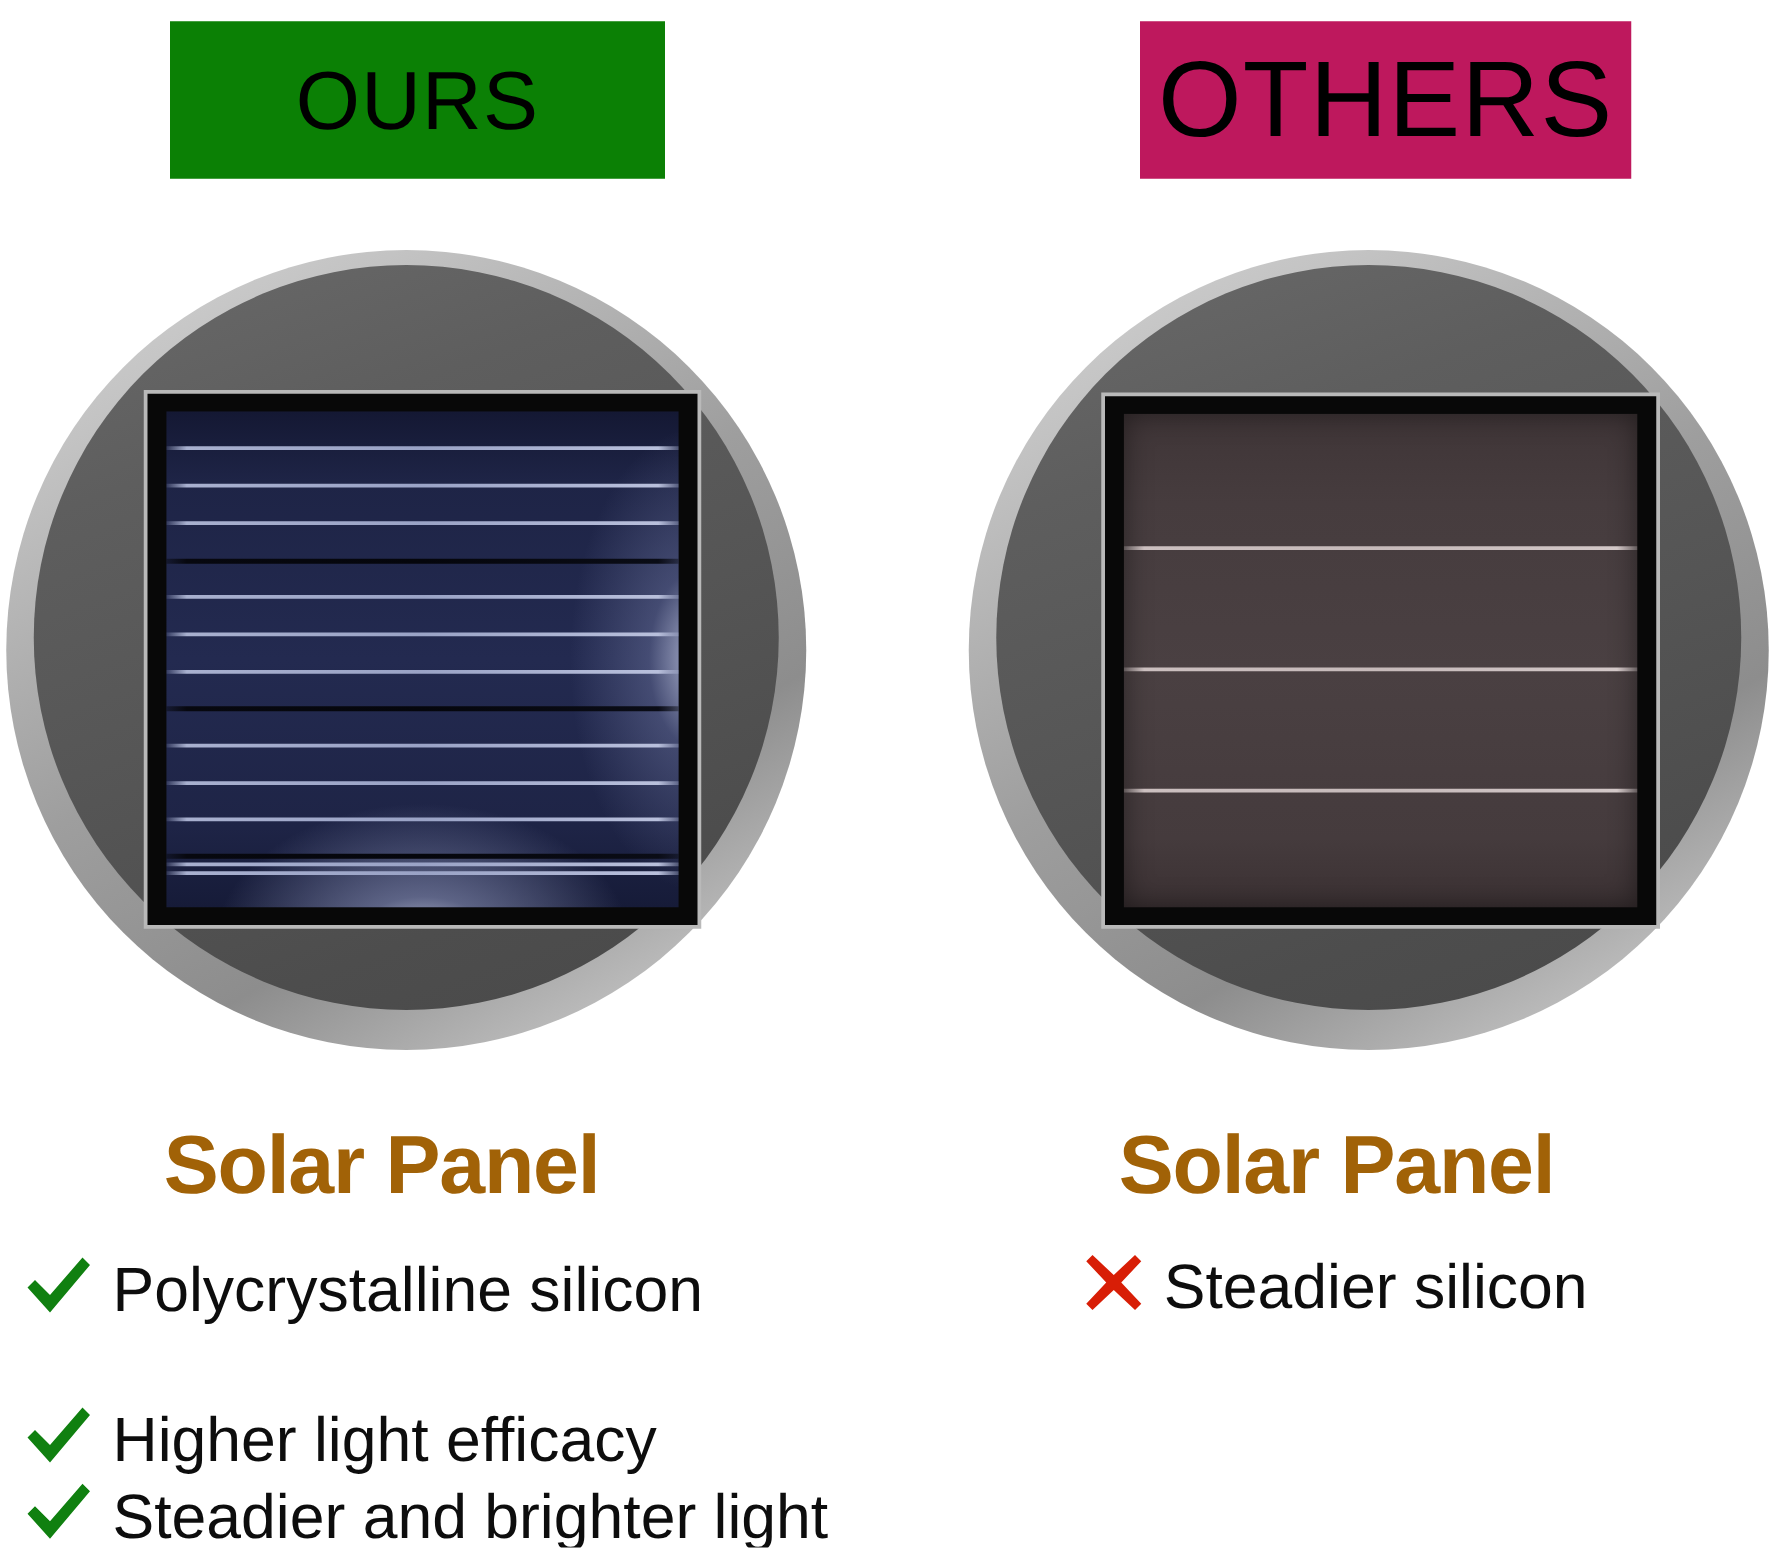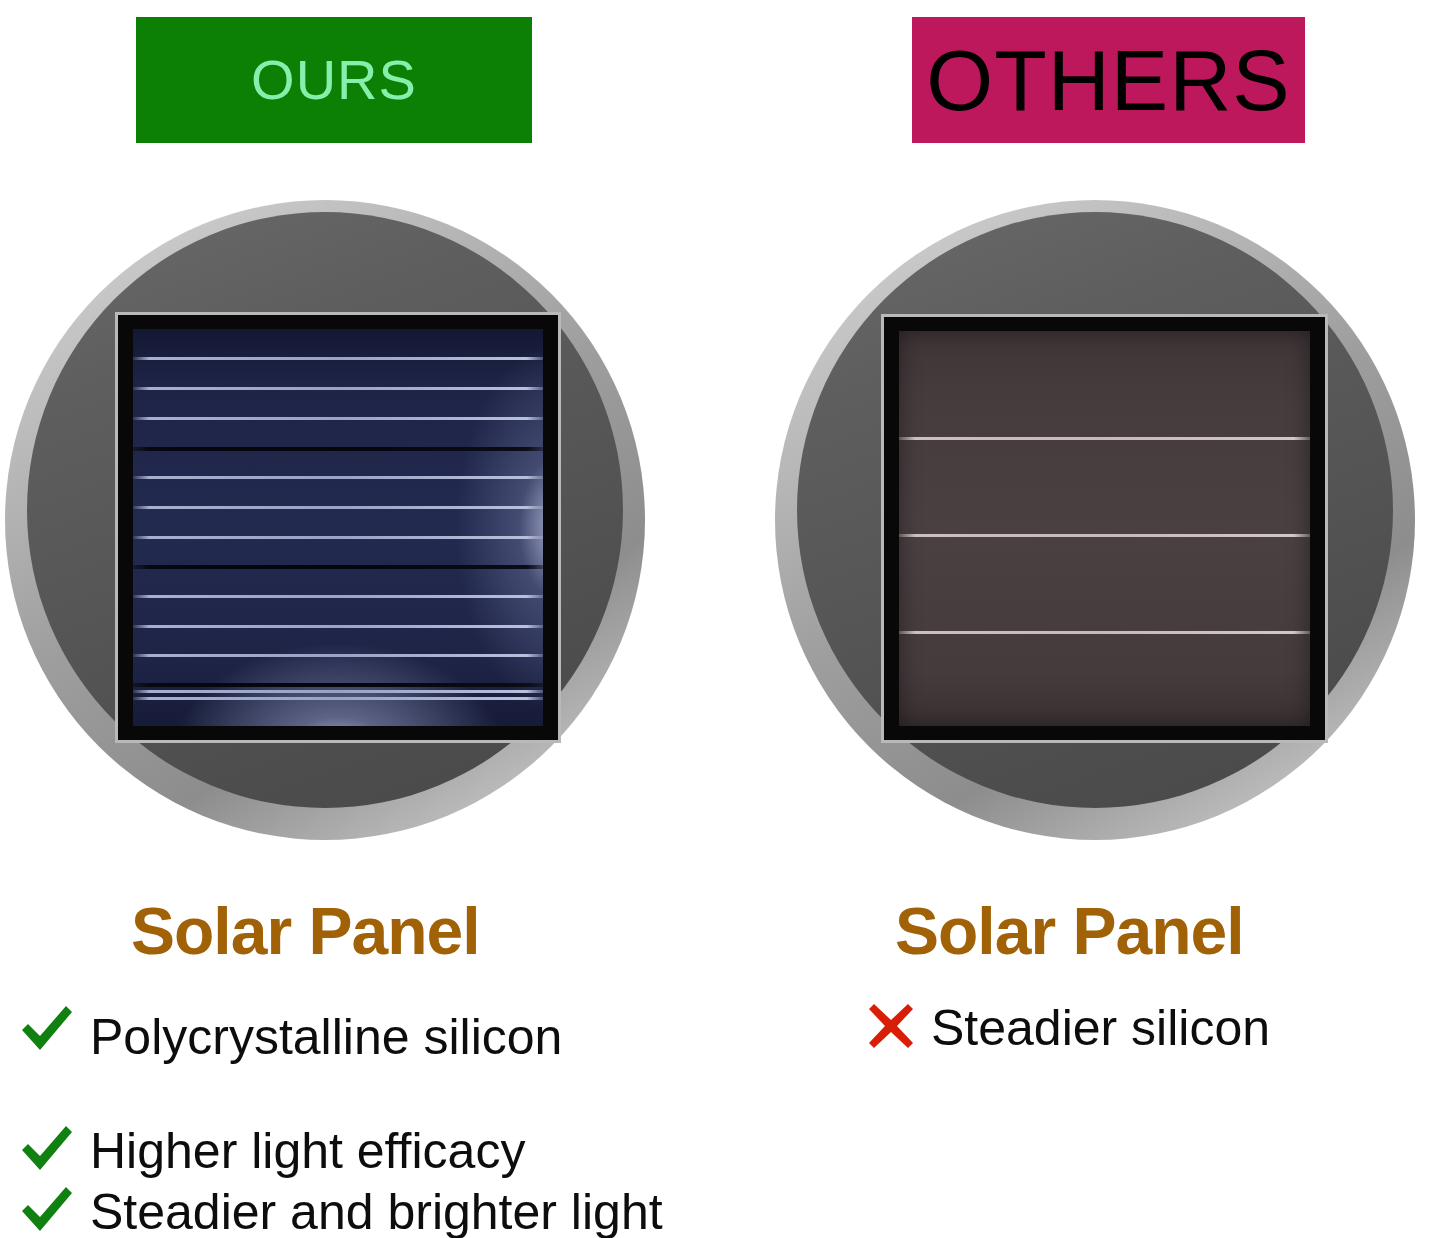--- a/index.html
+++ b/index.html
@@ -3,21 +3,21 @@
 <meta charset="utf-8">
 <style>
   html,body{margin:0;padding:0;background:#ffffff;}
   body{width:1431px;height:1238px;position:relative;overflow:hidden;
        font-family:"Liberation Sans","DejaVu Sans",sans-serif;}
 
   
   .badge{position:absolute;display:flex;align-items:center;justify-content:center;
          letter-spacing:1px;line-height:1;}
   #badge-ours{left:136px;top:17px;width:396px;height:126px;background:#0b8005;}
-  #badge-ours .badge-text{color:#86efac;font-size:56px;font-weight:400;}
+  #badge-ours .badge-text{color:#000000;font-size:66px;font-weight:400;}
   #badge-others{left:912px;top:17px;width:393px;height:126px;background:#be185d;}
   #badge-others .badge-text{color:#000000;font-size:86px;font-weight:400;}
 
   
   .lamp{position:absolute;width:640px;height:640px;}
   #lamp-ours{left:5px;top:200px;}
   #lamp-others{left:775px;top:200px;}
 
   .disc-bevel{position:absolute;inset:0;border-radius:50%;
     background:linear-gradient(150deg,#d6d6d6 0%,#c3c3c3 18%,#9e9e9e 48%,#8d8d8d 70%,#bdbdbd 88%,#d9d9d9 100%);}
@@ -56,21 +56,21 @@
   .caption{position:absolute;font-weight:bold;font-size:66px;color:#a16207;
            letter-spacing:-1px;line-height:1;white-space:nowrap;}
   #caption-ours{left:131px;top:898px;}
   #caption-others{left:895px;top:898px;}
 
   
   .feat{position:absolute;display:flex;align-items:center;white-space:nowrap;}
   .feat .mark{flex:0 0 auto;display:block;}
   .feat .feat-text{font-size:50px;color:#0d0d0d;line-height:1;}
 
-  #feat-ours-0{left:18px;top:1000px;align-items:flex-end;}
+  #feat-ours-0{left:18px;top:1000px;}
   #feat-ours-1{left:18px;top:1120px;}
   #feat-ours-2{left:18px;top:1181px;}
   #feat-ours-0 .feat-text,#feat-ours-1 .feat-text,#feat-ours-2 .feat-text{margin-left:14px;}
 
   #feat-others-0{left:865px;top:1000px;}
   #feat-others-0 .feat-text{margin-left:14px;}
 </style>
 </head>
 <body>
 

